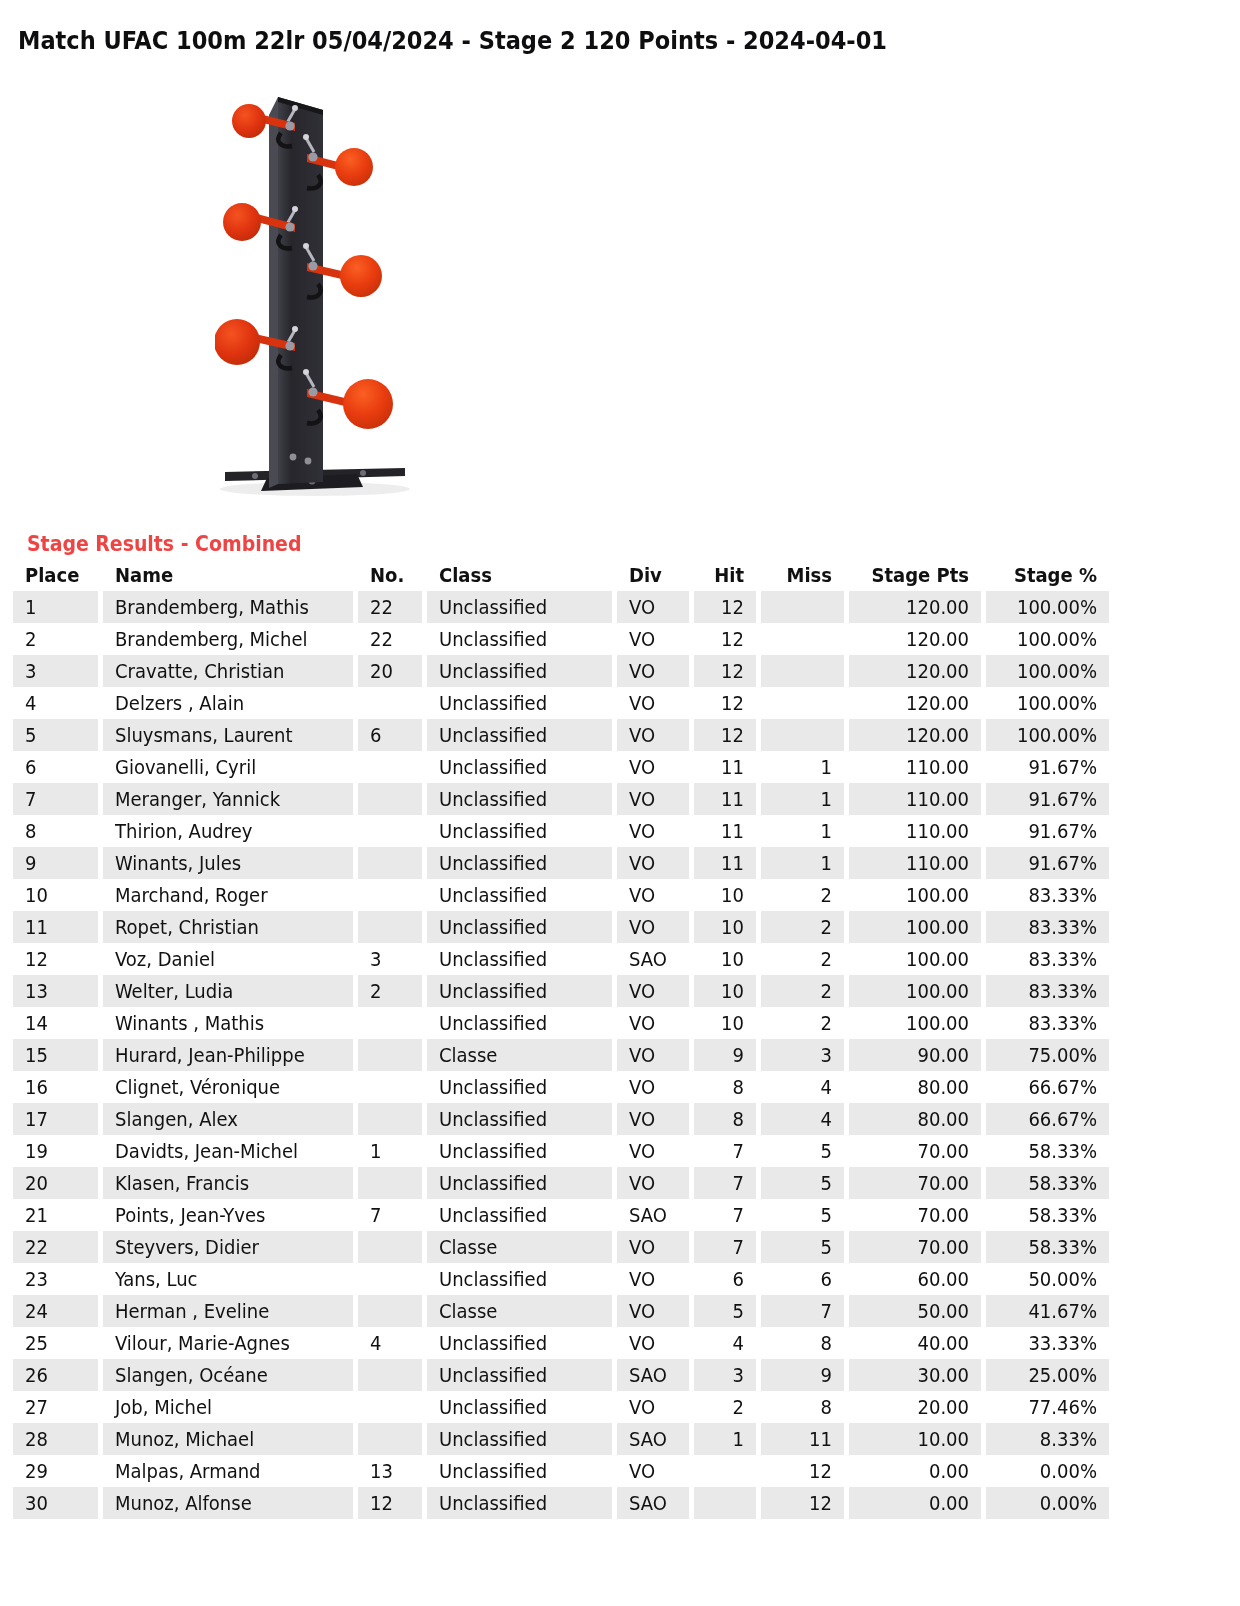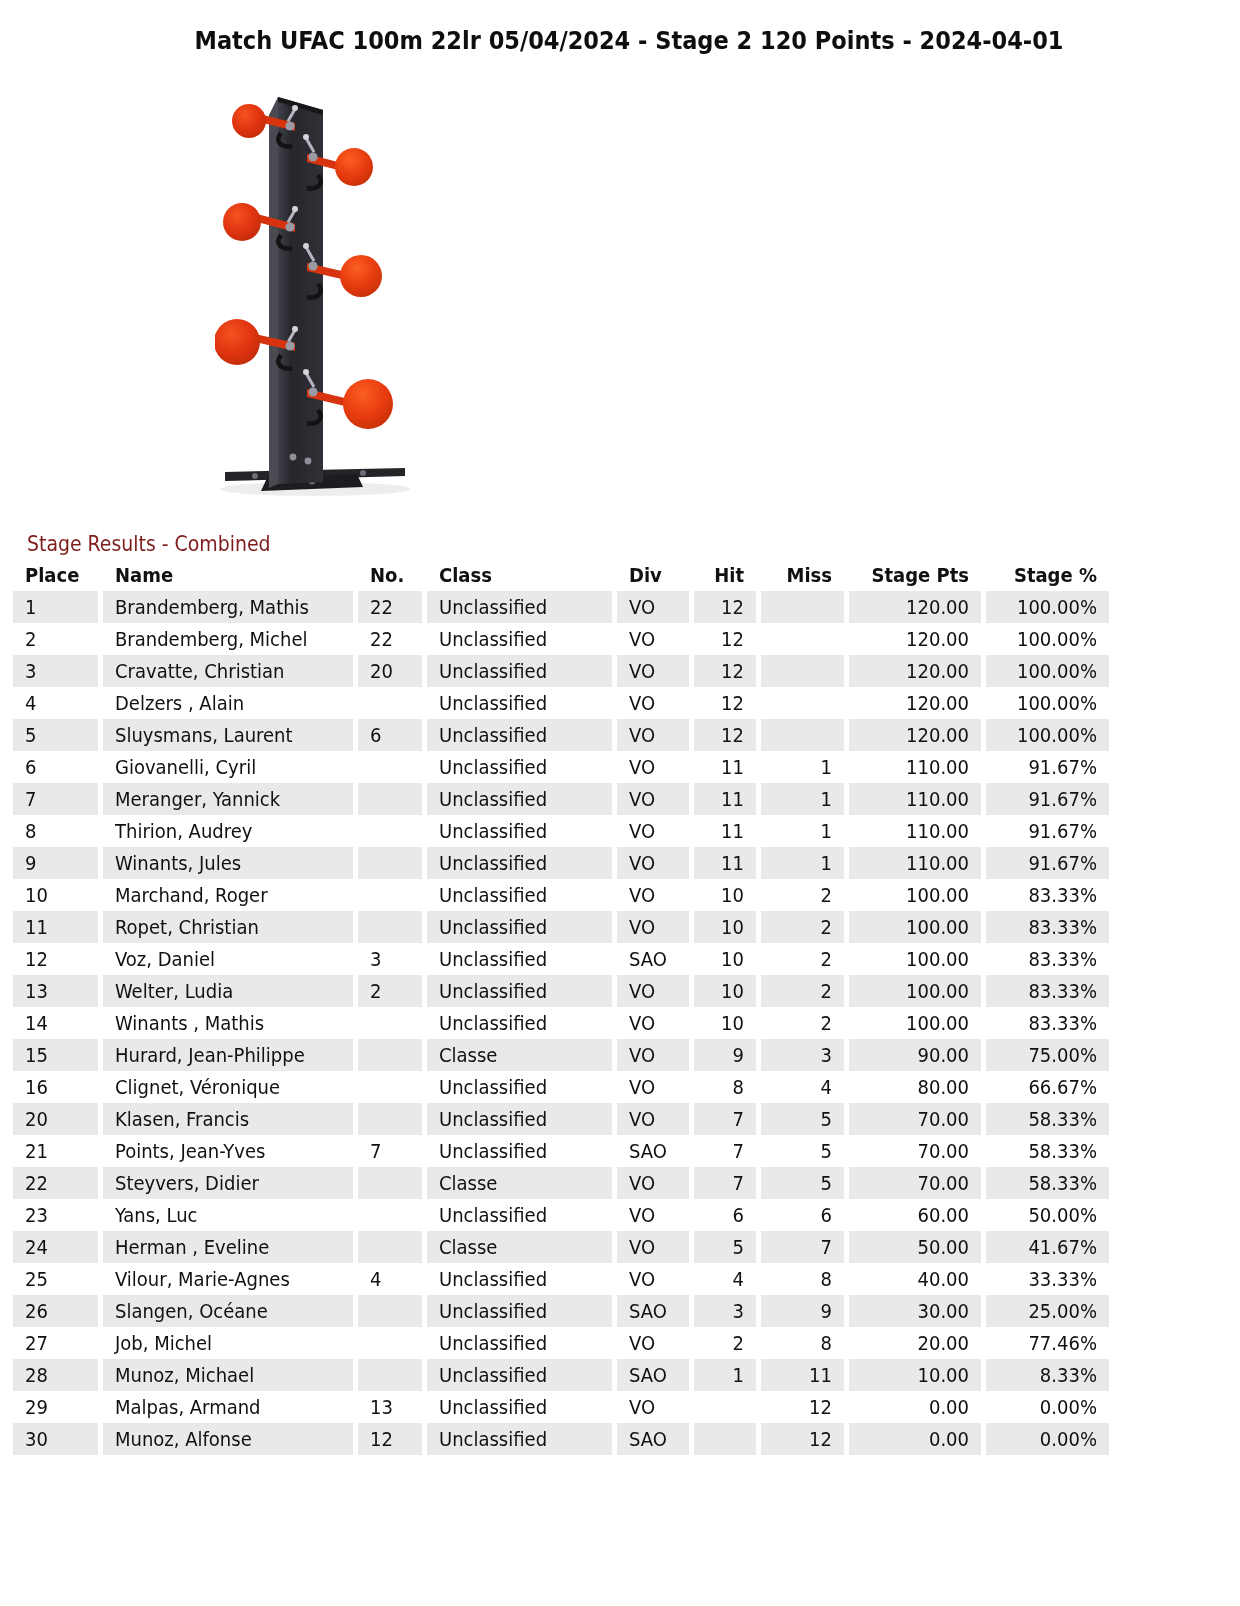--- a/index.html
+++ b/index.html
@@ -7,29 +7,28 @@
     width:1240px;height:1606px;position:relative;overflow:hidden;
     font-family:"DejaVu Sans","Liberation Sans",sans-serif;
     font-stretch:condensed;
     color:#111;
     -webkit-font-smoothing:antialiased;
   }
   .page-title{
     margin:26px 0 0 18px;
     font-size:25px;line-height:30px;font-weight:bold;color:#0e0e10;
     white-space:nowrap;
-    text-align:center;
   }
   .target-figure{
     margin:29px 0 0 215px;
     width:200px;height:420px;
   }
   .section-heading{
     margin:27px 0 0 27px;
-    font-size:21px;line-height:24px;font-weight:normal;color:#7f1d1d;
+    font-size:21px;line-height:24px;font-weight:bold;color:#ef4444;
   }
   table.results{
     margin:4px 0 8px 8px;
     border-collapse:separate;border-spacing:5px 0;
     table-layout:fixed;width:1106px;
     font-size:20px;
   }
   table.results col.c-place{width:85px;}
   table.results col.c-name{width:250px;}
   table.results col.c-no{width:64px;}
@@ -348,20 +347,42 @@
           <td>Clignet, Véronique</td>
           <td></td>
           <td>Unclassified</td>
           <td>VO</td>
           <td class="num">8</td>
           <td class="num">4</td>
           <td class="num">80.00</td>
           <td class="num">66.67%</td>
         </tr>
         <tr>
+          <td>17</td>
+          <td>Slangen, Alex</td>
+          <td></td>
+          <td>Unclassified</td>
+          <td>VO</td>
+          <td class="num">8</td>
+          <td class="num">4</td>
+          <td class="num">80.00</td>
+          <td class="num">66.67%</td>
+        </tr>
+        <tr>
+          <td>19</td>
+          <td>Davidts, Jean-Michel</td>
+          <td>1</td>
+          <td>Unclassified</td>
+          <td>VO</td>
+          <td class="num">7</td>
+          <td class="num">5</td>
+          <td class="num">70.00</td>
+          <td class="num">58.33%</td>
+        </tr>
+        <tr>
           <td>20</td>
           <td>Klasen, Francis</td>
           <td></td>
           <td>Unclassified</td>
           <td>VO</td>
           <td class="num">7</td>
           <td class="num">5</td>
           <td class="num">70.00</td>
           <td class="num">58.33%</td>
         </tr>

